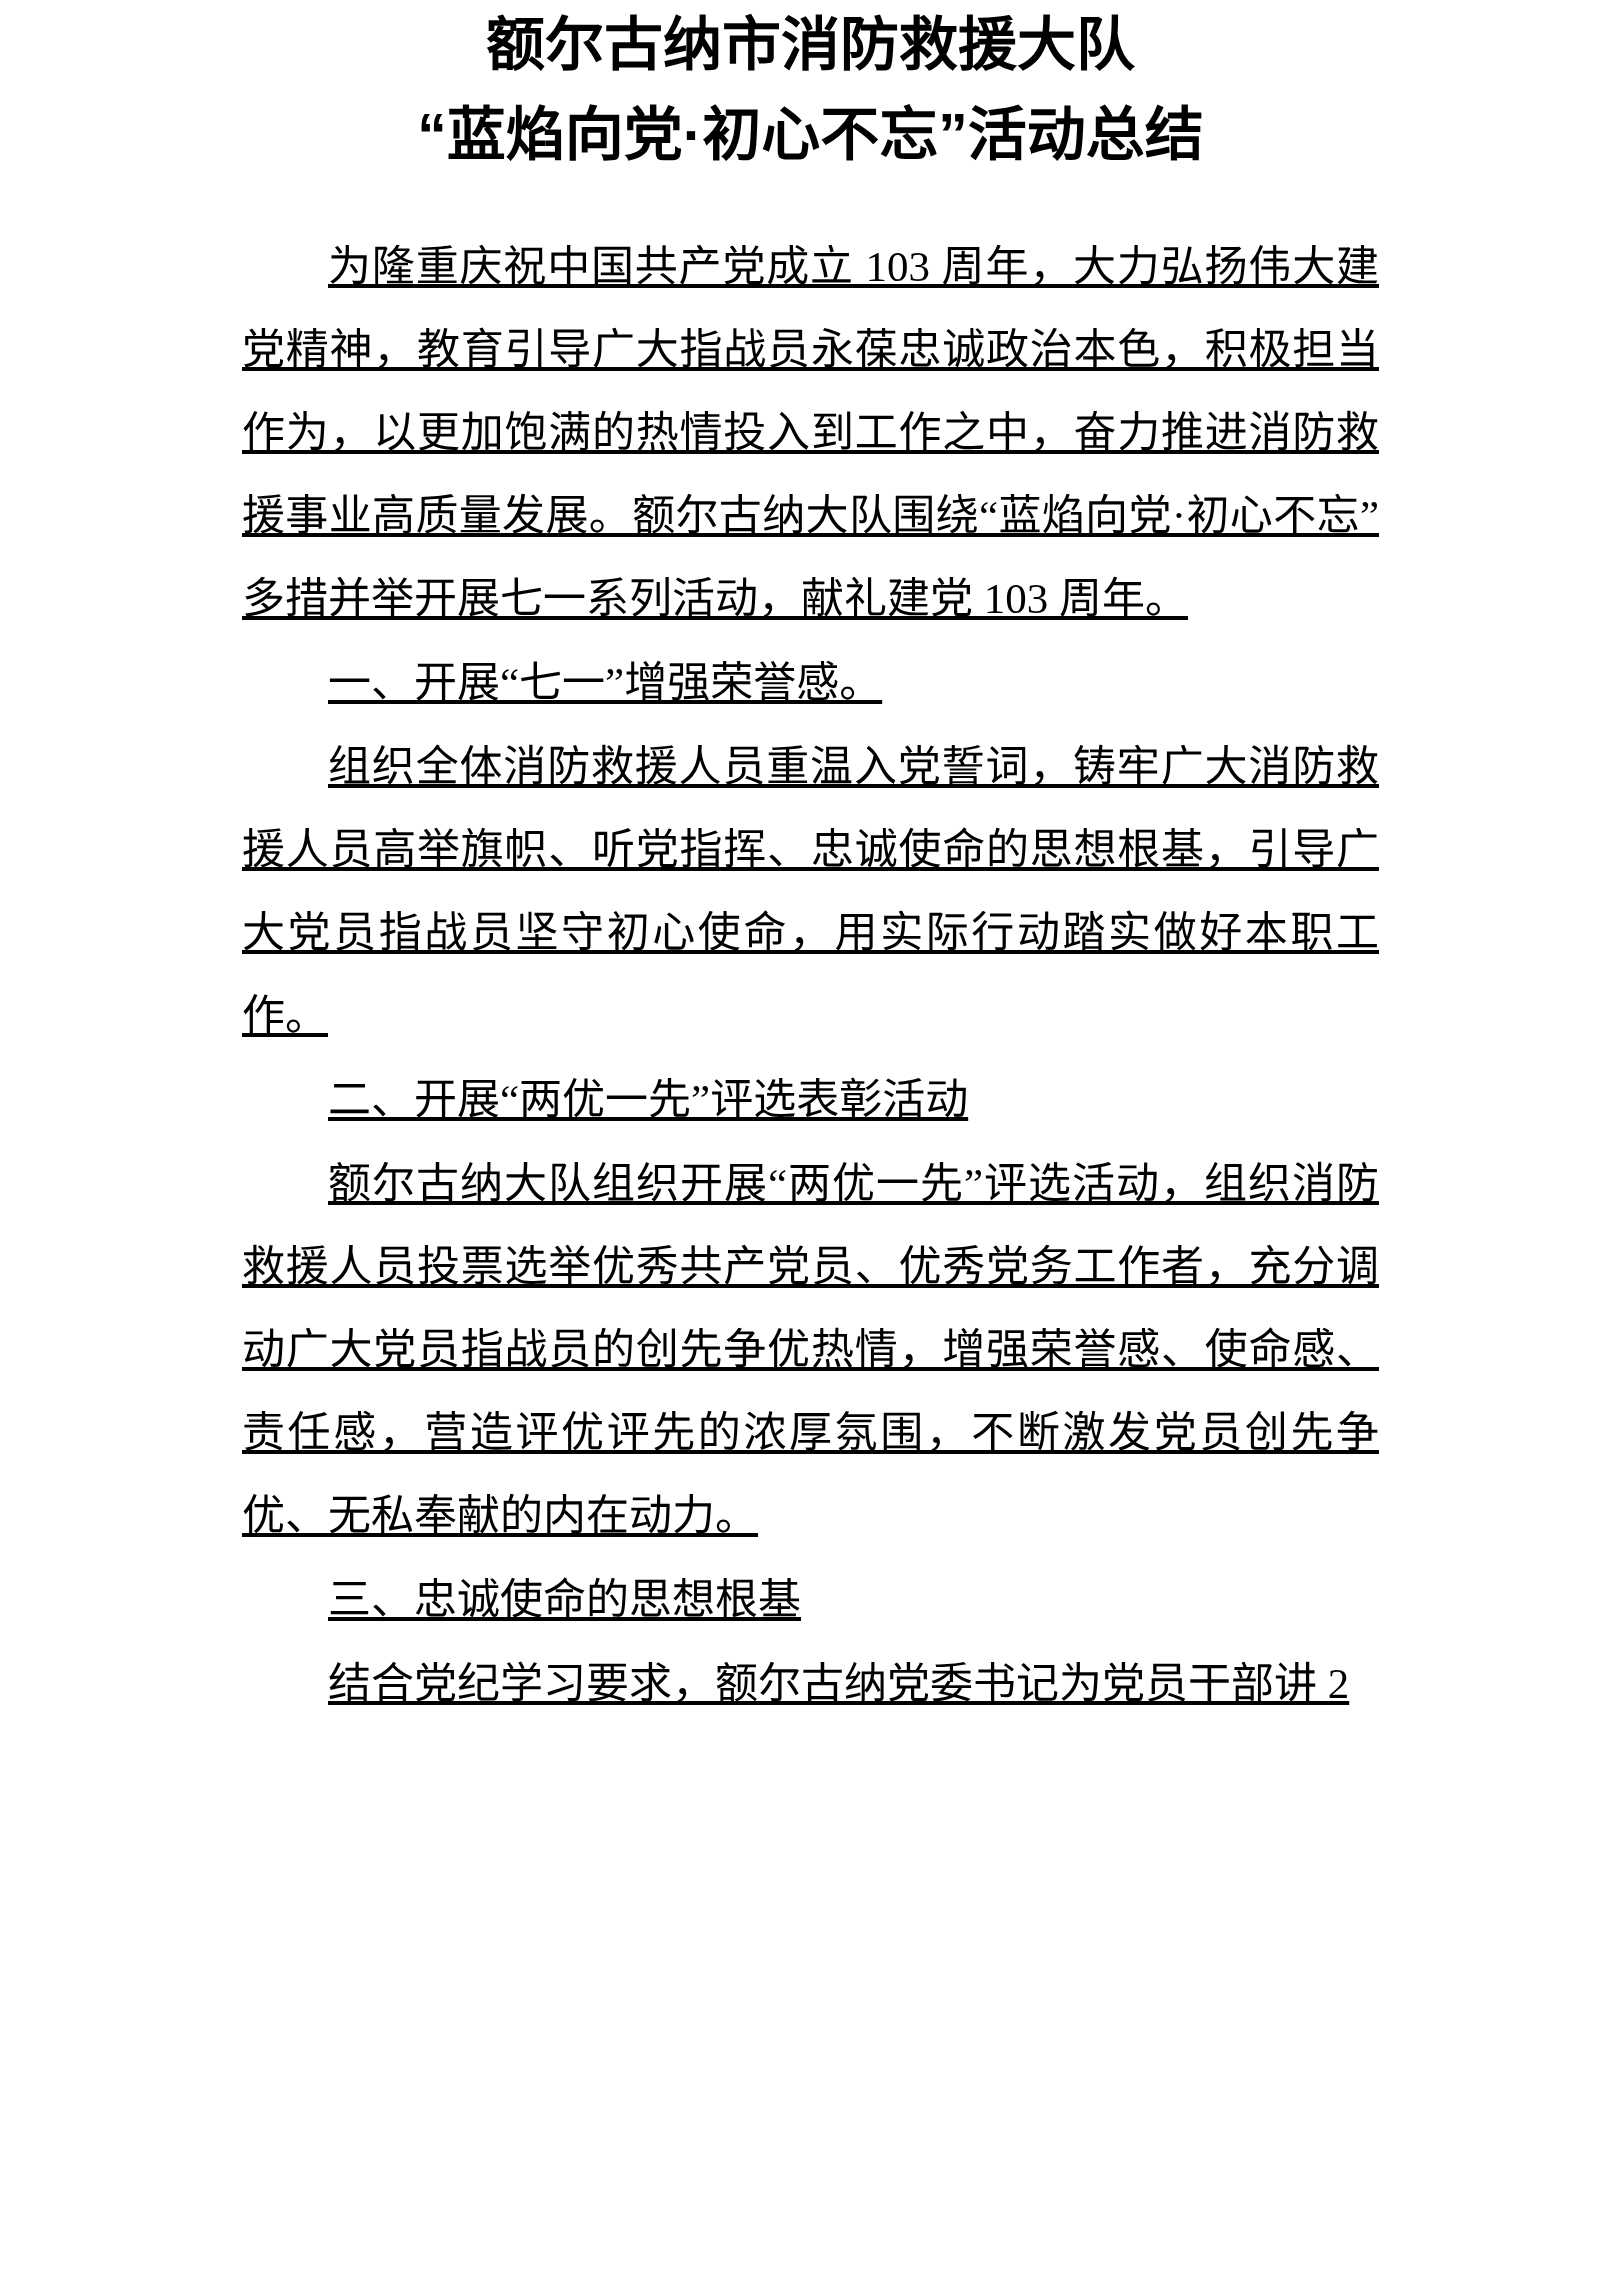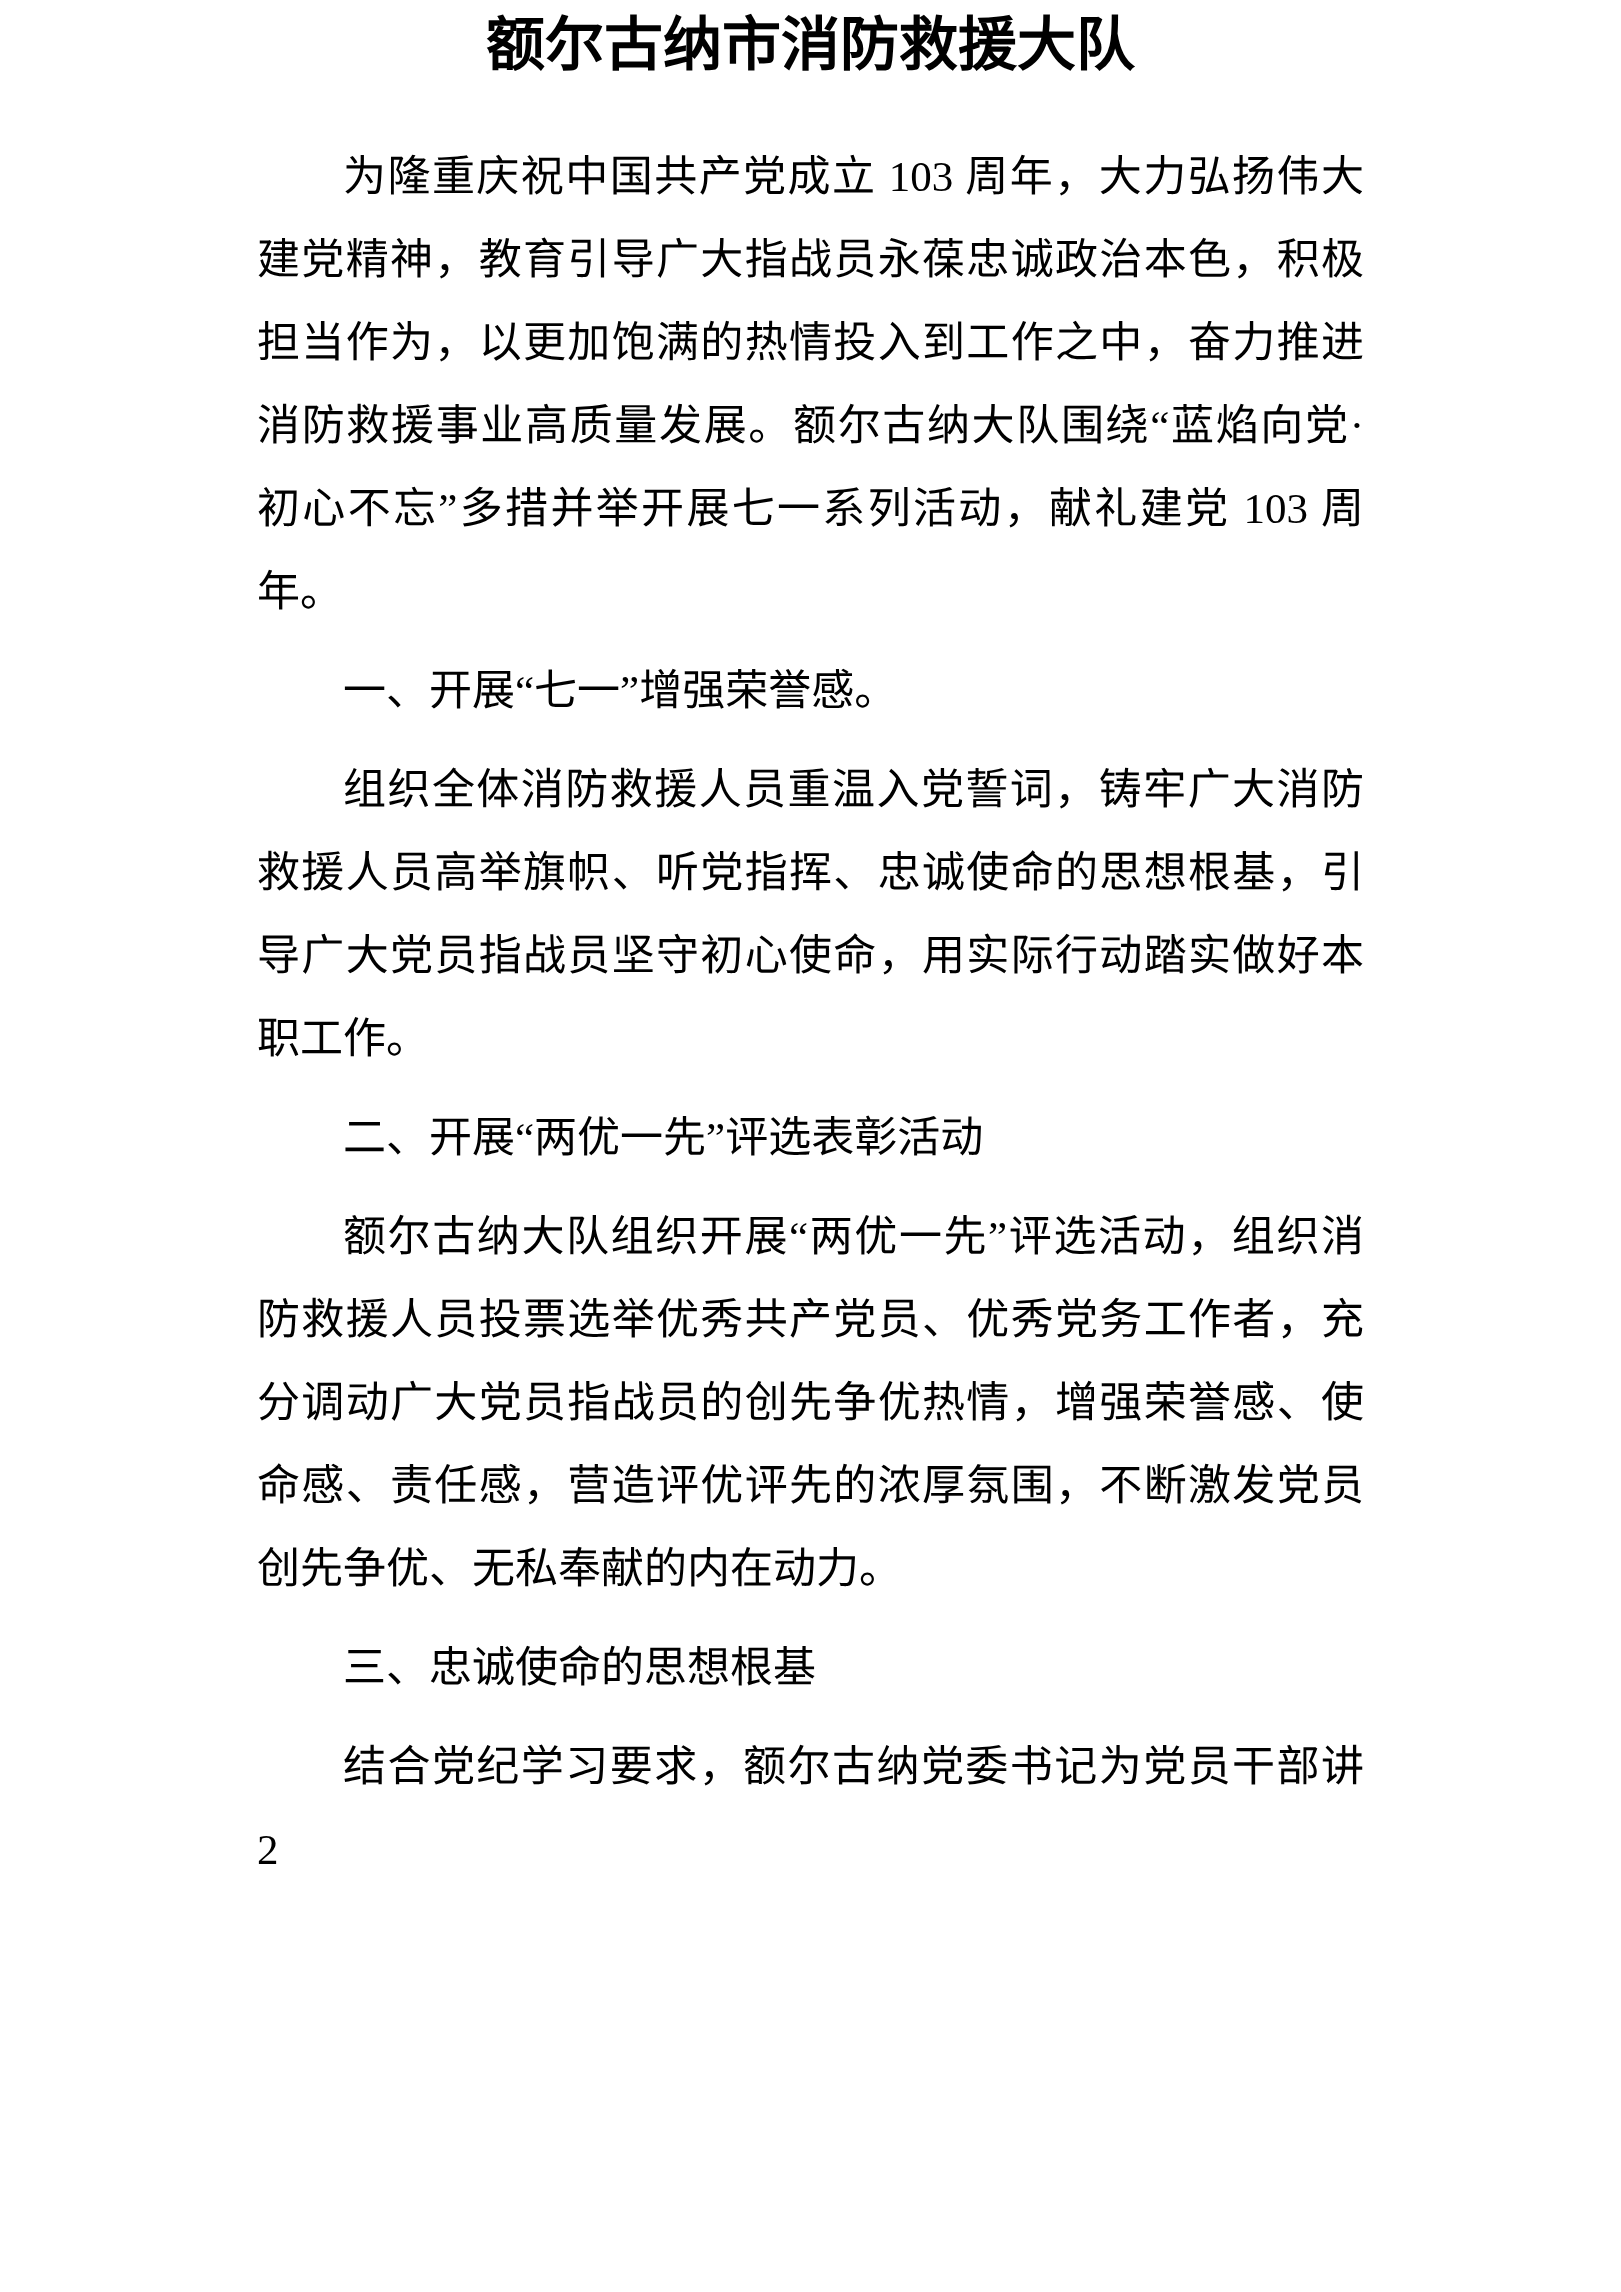--- a/index.html
+++ b/index.html
@@ -28,35 +28,37 @@
   }
   .content {
     width: 1139px;
     margin: 45px auto 0 auto;
     font-family: "Liberation Serif", serif;
     font-size: 43px;
     line-height: 83px;
     text-align: justify;
   }
   .para {
-    margin: 16px;
+    margin: 1px;
     padding: 0;
     text-indent: 2em;
+    text-decoration: underline;
   }
   .para.heading {
     
     font-weight: normal;
   }
 </style>
 </head>
 <body>
 
 <div class="page">
   <div class="title-block">
     <div class="title-line">额尔古纳市消防救援大队</div>
+    <div class="title-line">“蓝焰向党·初心不忘”活动总结</div>
   </div>
   <div class="content" id="paragraphs-container">
       <p class="para">为隆重庆祝中国共产党成立 103 周年，大力弘扬伟大建党精神，教育引导广大指战员永葆忠诚政治本色，积极担当作为，以更加饱满的热情投入到工作之中，奋力推进消防救援事业高质量发展。额尔古纳大队围绕“蓝焰向党·初心不忘”多措并举开展七一系列活动，献礼建党 103 周年。</p>
       <p class="para heading">一、开展“七一”增强荣誉感。</p>
       <p class="para">组织全体消防救援人员重温入党誓词，铸牢广大消防救援人员高举旗帜、听党指挥、忠诚使命的思想根基，引导广大党员指战员坚守初心使命，用实际行动踏实做好本职工作。</p>
       <p class="para heading">二、开展“两优一先”评选表彰活动</p>
       <p class="para">额尔古纳大队组织开展“两优一先”评选活动，组织消防救援人员投票选举优秀共产党员、优秀党务工作者，充分调动广大党员指战员的创先争优热情，增强荣誉感、使命感、责任感，营造评优评先的浓厚氛围，不断激发党员创先争优、无私奉献的内在动力。</p>
       <p class="para heading">三、忠诚使命的思想根基</p>
       <p class="para">结合党纪学习要求，额尔古纳党委书记为党员干部讲 2</p>
     </div>

